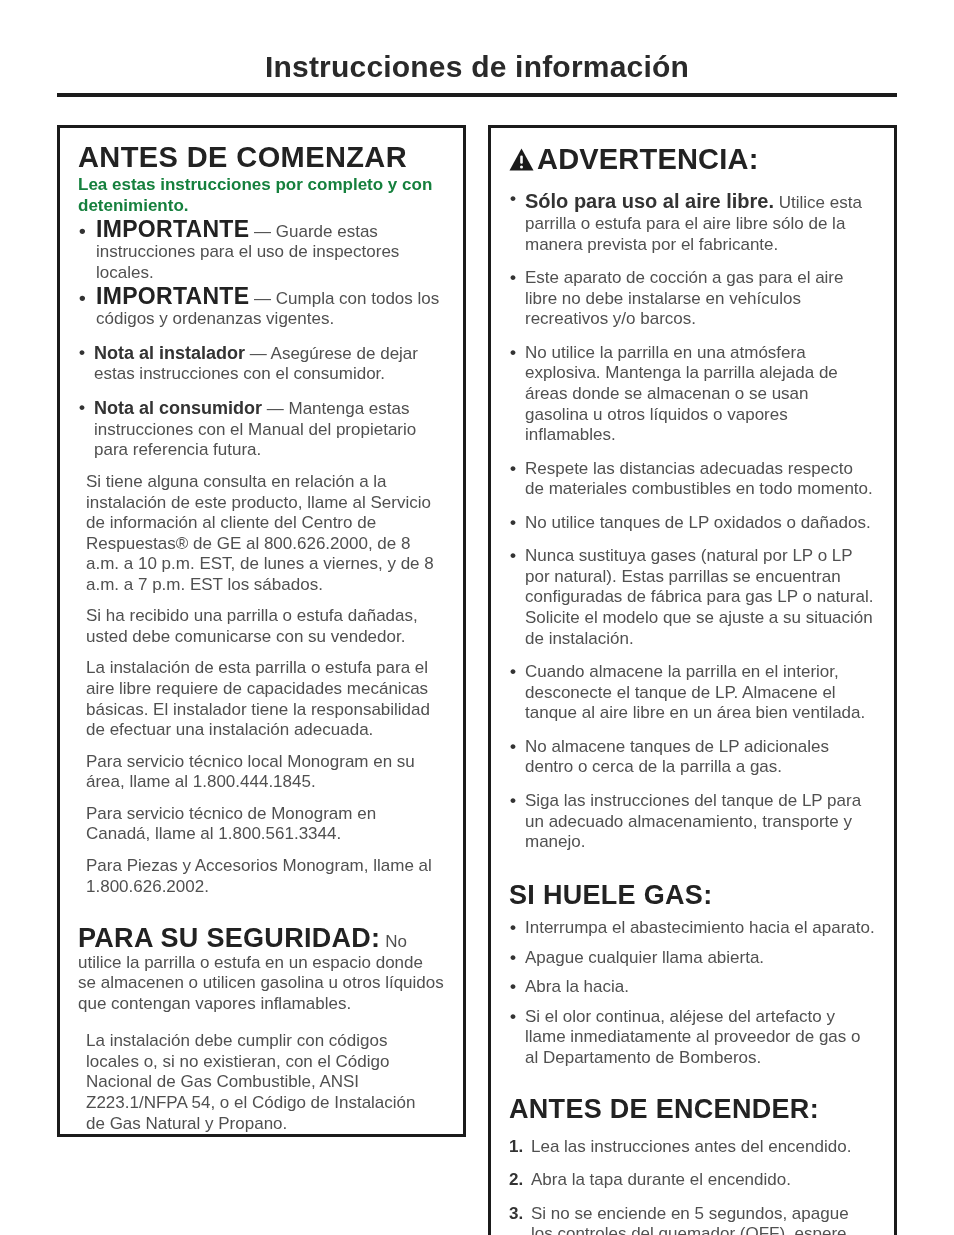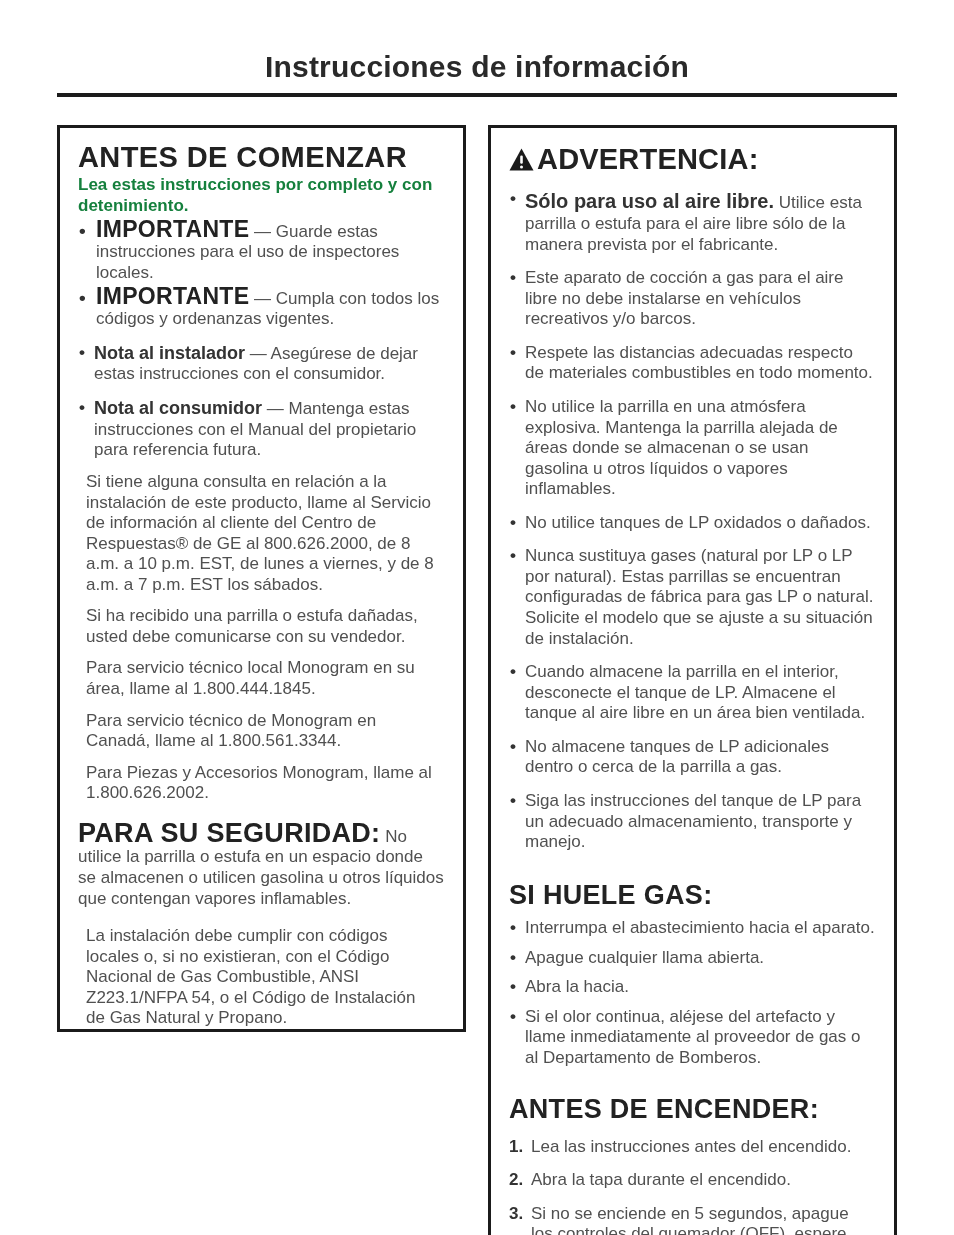--- a/index.html
+++ b/index.html
@@ -31,21 +31,21 @@
     letter-spacing:.3px;line-height:1.05;
   }
   .lead{font-weight:700;color:#15803d;margin:3px 0 0;line-height:1.22;}
   .b-item{position:relative;padding-left:16px;margin:13px 0 0;}
   .b-item::before{content:"\2022";position:absolute;left:1px;top:0;color:#333333;font-weight:700;}
   .b-item.big{padding-left:18px;margin-top:0;}
   .b-item.big::before{font-size:19px;top:3px;}
   .big-lead{font-size:23px;font-weight:700;color:#222222;letter-spacing:.3px;line-height:1.05;}
   .bold-lead{font-size:18px;font-weight:700;color:#333333;}
   .para{margin:11px 8px 0;}
-  .safety{margin-top:16px;}
+  .safety{margin-top:28px;}
   .safety-h{font-size:27px;font-weight:700;color:#222222;letter-spacing:.3px;line-height:1.0;}
   .warn-head{margin:4px 0 0;display:block;font-size:29px;font-weight:700;color:#222222;letter-spacing:.2px;line-height:1.05;}
   .warn-icon{display:inline-block;vertical-align:-2px;margin-right:3px;}
   .sec-gap{margin-top:28px;}
   .tight .b-item{margin-top:9px;}
   .step{position:relative;padding-left:22px;margin:13px 0 0;}
   .step-num{position:absolute;left:0;font-weight:700;color:#333333;}
 </style>
 </head>
 <body>
@@ -73,20 +73,21 @@
         <span class="bold-lead">Nota al instalador</span>
         <span>— Asegúrese de dejar estas instrucciones con el consumidor.</span>
       </div>
       <div class="b-item">
         <span class="bold-lead">Nota al consumidor</span>
         <span>— Mantenga estas instrucciones con el Manual del propietario para referencia futura.</span>
       </div>
 
       <p class="para">Si tiene alguna consulta en relación a la instalación de este producto, llame al Servicio de información al cliente del Centro de Respuestas® de GE al 800.626.2000, de 8 a.m. a 10 p.m. EST, de lunes a viernes, y de 8 a.m. a 7 p.m. EST los sábados.</p>
       <p class="para">Si ha recibido una parrilla o estufa dañadas, usted debe comunicarse con su vendedor.</p>
+      <p class="para">La instalación de esta parrilla o estufa para el aire libre requiere de capacidades mecánicas básicas. El instalador tiene la responsabilidad de efectuar una instalación adecuada.</p>
       <p class="para">Para servicio técnico local Monogram en su área, llame al 1.800.444.1845.</p>
       <p class="para">Para servicio técnico de Monogram en Canadá, llame al 1.800.561.3344.</p>
       <p class="para">Para Piezas y Accesorios Monogram, llame al 1.800.626.2002.</p>
 
       <p class="safety">
         <span class="safety-h">PARA SU SEGURIDAD:</span>
         <span>No utilice la parrilla o estufa en un espacio donde se almacenen o utilicen gasolina u otros líquidos que contengan vapores inflamables.</span>
       </p>
       <p class="para">La instalación debe cumplir con códigos locales o, si no existieran, con el Código Nacional de Gas Combustible, ANSI Z223.1/NFPA 54, o el Código de Instalación de Gas Natural y Propano.</p>
     </section>
@@ -100,22 +101,22 @@
             <circle cx="12.5" cy="19" r="1.5" fill="#ffffff"></circle>
           </svg>
         </span><span>ADVERTENCIA:</span>
       </h1>
 
       <div class="b-item">
         <span class="bold-lead" style="font-size:20px">Sólo para uso al aire libre.</span>
         <span>Utilice esta parrilla o estufa para el aire libre sólo de la manera prevista por el fabricante.</span>
       </div>
       <div class="b-item"><span>Este aparato de cocción a gas para el aire libre no debe instalarse en vehículos recreativos y/o barcos.</span></div>
+      <div class="b-item"><span>No utilice la parrilla en una atmósfera explosiva. Mantenga la parrilla alejada de áreas donde se almacenan o se usan gasolina u otros líquidos o vapores inflamables.</span></div>
       <div class="b-item"><span>Respete las distancias adecuadas respecto de materiales combustibles en todo momento.</span></div>
-      <div class="b-item"><span>No utilice la parrilla en una atmósfera explosiva. Mantenga la parrilla alejada de áreas donde se almacenan o se usan gasolina u otros líquidos o vapores inflamables.</span></div>
       <div class="b-item"><span>No utilice tanques de LP oxidados o dañados.</span></div>
       <div class="b-item"><span>Nunca sustituya gases (natural por LP o LP por natural). Estas parrillas se encuentran configuradas de fábrica para gas LP o natural. Solicite el modelo que se ajuste a su situación de instalación.</span></div>
       <div class="b-item"><span>Cuando almacene la parrilla en el interior, desconecte el tanque de LP. Almacene el tanque al aire libre en un área bien ventilada.</span></div>
       <div class="b-item"><span>No almacene tanques de LP adicionales dentro o cerca de la parrilla a gas.</span></div>
       <div class="b-item"><span>Siga las instrucciones del tanque de LP para un adecuado almacenamiento, transporte y manejo.</span></div>
 
       <h2 class="h-sub sec-gap" style="margin-bottom:0;margin-top:28px;">SI HUELE GAS:</h2>
       <div class="tight">
         <div class="b-item"><span>Interrumpa el abastecimiento hacia el aparato.</span></div>
         <div class="b-item"><span>Apague cualquier llama abierta.</span></div>

